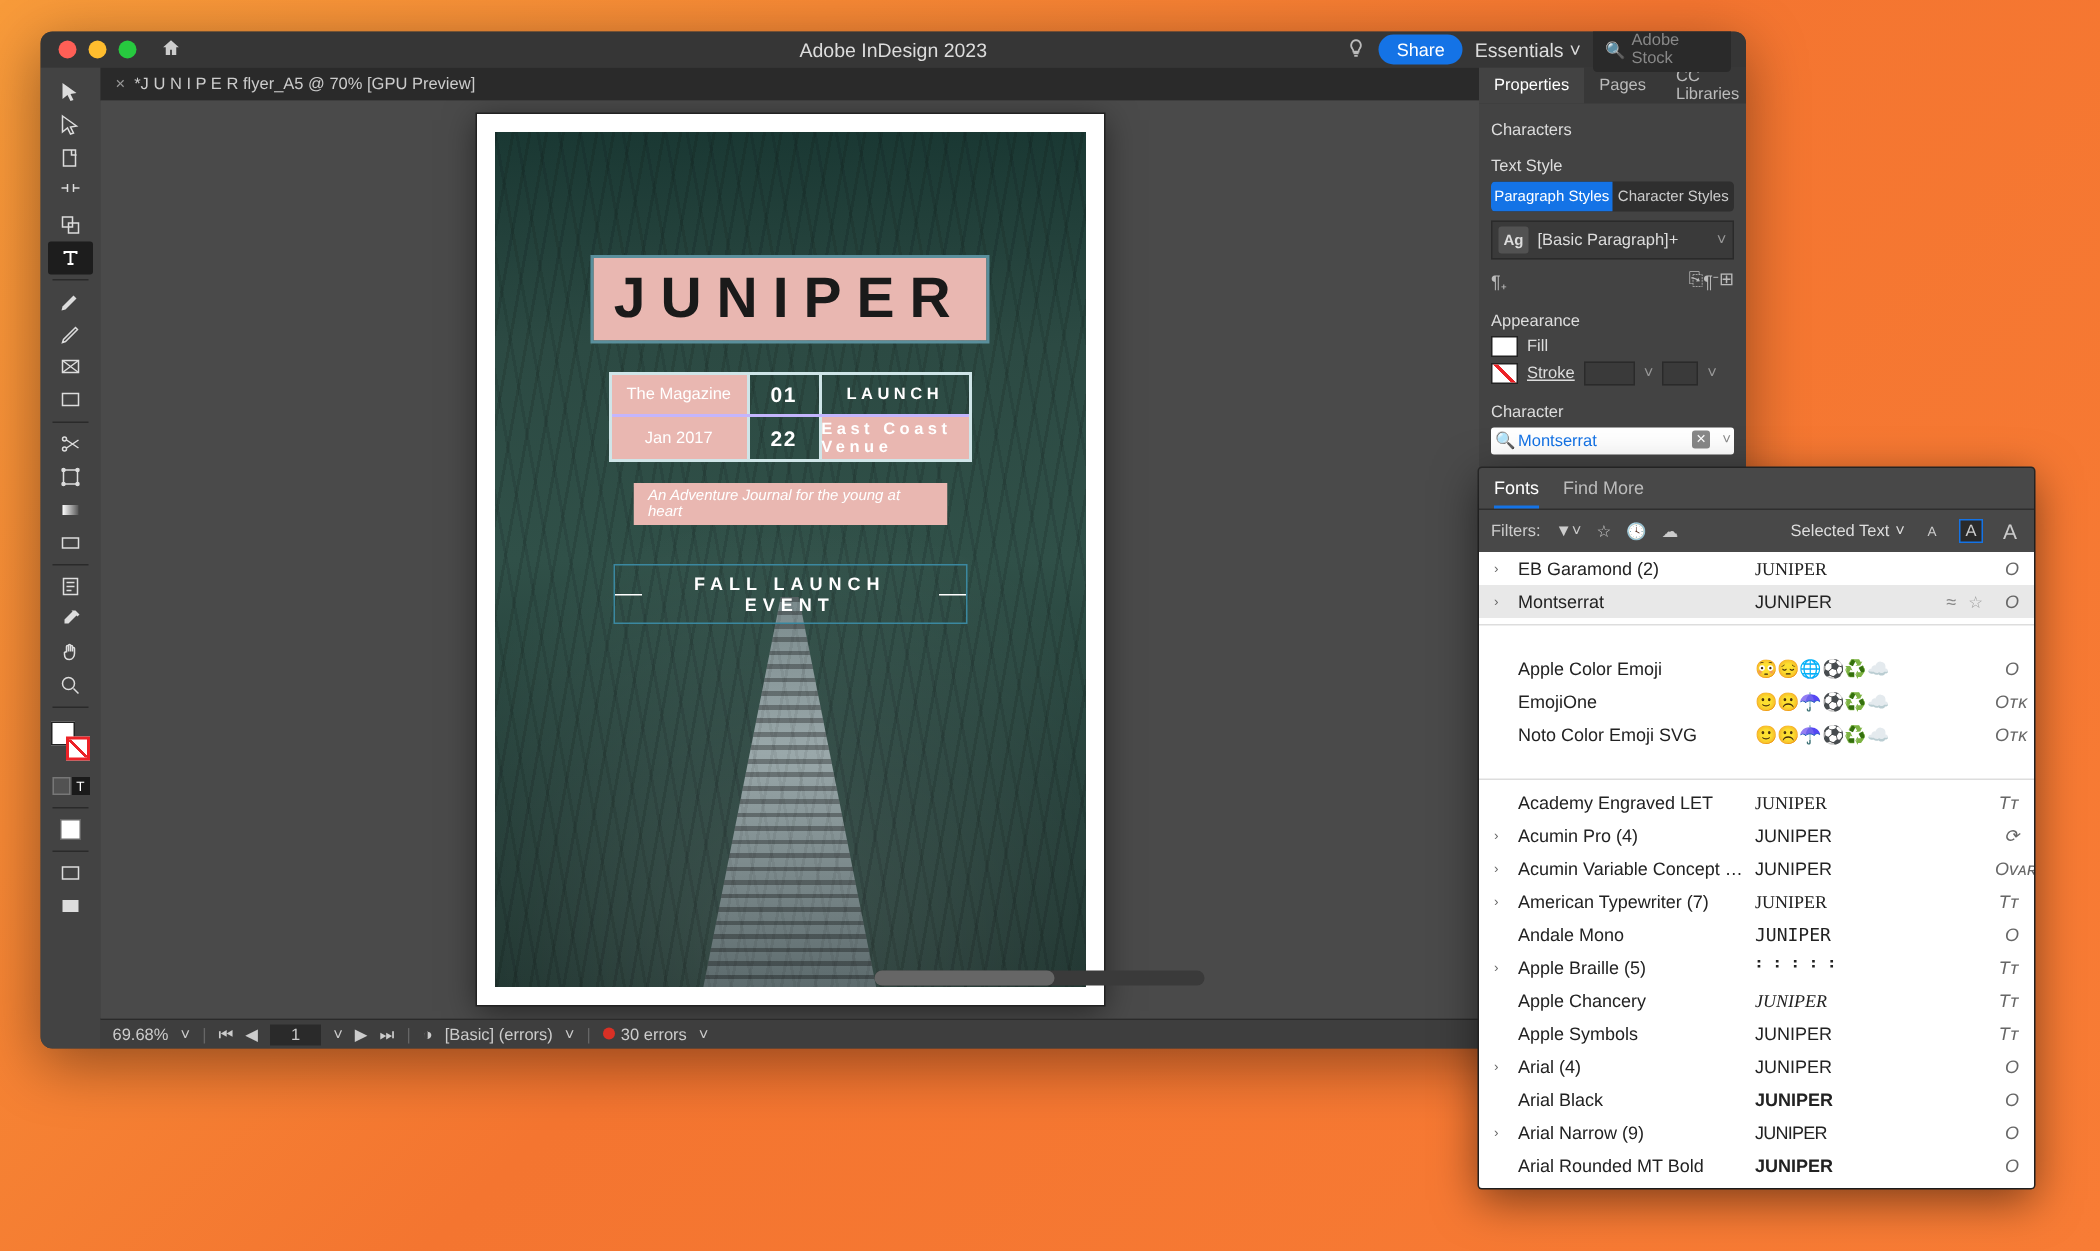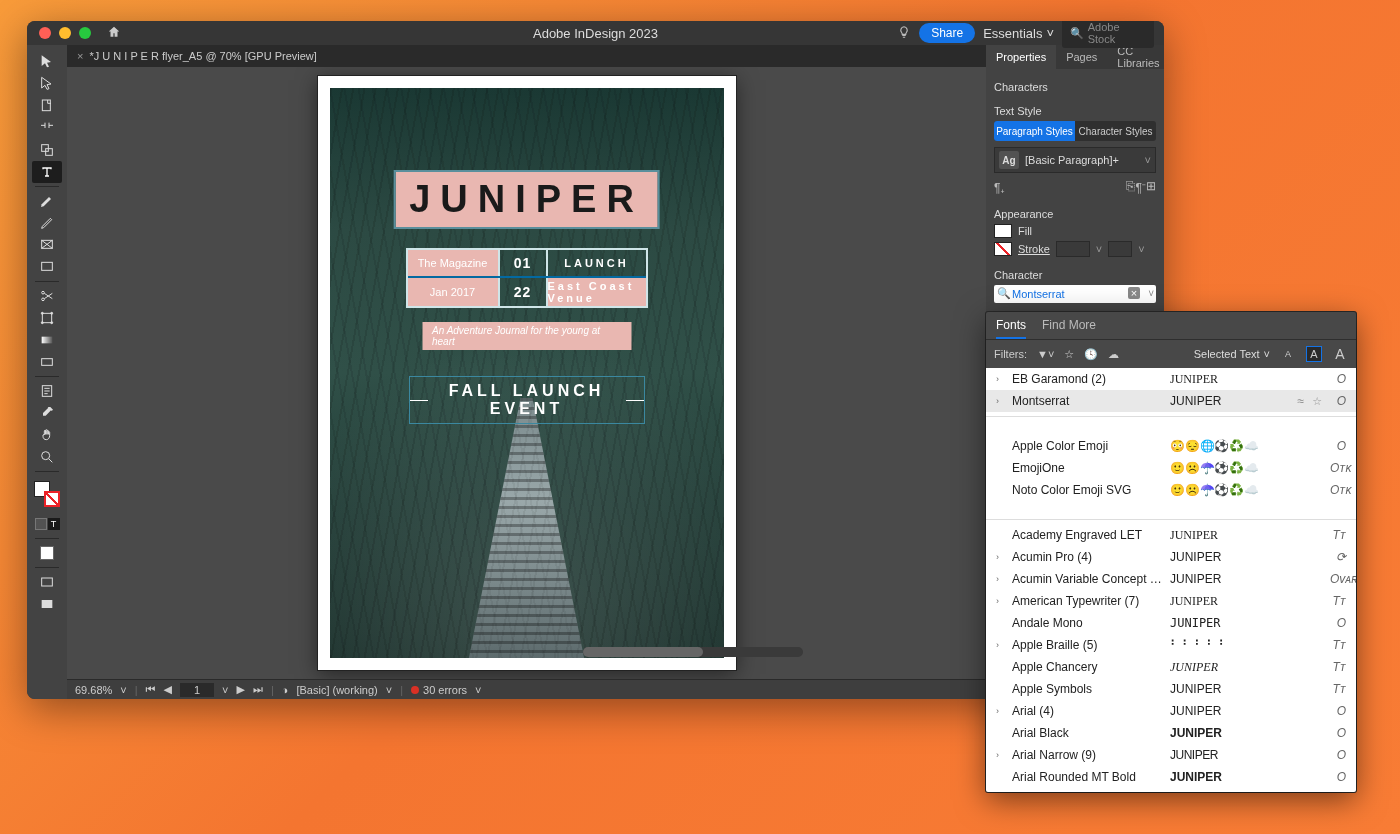--- a/index.html
+++ b/index.html
@@ -90,36 +90,36 @@
   .g-title {
     position:absolute; top:96px; left:50%; transform:translateX(-50%);
     background: #e9b7b1; padding: 6px 14px;
     font-size: 38px; font-weight: 800; letter-spacing: 10px; color: #1a1a1a;
     outline: 2px solid #5a8f9c;
   }
   .g-box {
     position:absolute; top:172px; left:50%; transform:translateX(-50%);
     border: 2px solid #cfe5e8; width: 242px;
   }
-  .g-row { display:flex; height:28px; border-bottom:2px solid #0369a1; }
+  .g-row { display:flex; height:28px; border-bottom:2px solid #c4b5fd; }
   .g-row:last-child{ border-bottom:none; }
   .g-cell { display:flex; align-items:center; justify-content:center; border-right:2px solid #cfe5e8; font-size:11px; color:#fff; }
   .g-cell:last-child{ border-right:none; }
   .c1{ width:92px; } .c2{ width:48px; font-size:14px; font-weight:700; color:#fff; letter-spacing:1px; } .c3{ flex:1; letter-spacing:3px; font-weight:600; }
   .pink{ background:#e9b7b1; color:#fff; }
   .tagline{
     position:absolute; top:246px; left:50%; transform:translateX(-50%);
     background:#e9b7b1; color:#fff; font-style:italic; font-size:10px;
     padding:3px 10px;
   }
   .event-label{
     position:absolute; top:300px; left:50%; transform:translateX(-50%);
     width: 236px; text-align:center;
     border:1px solid #3b88a0; padding:5px 0;
-    font-size:16px; color:#fff; letter-spacing:4px; font-weight:600;
+    font-size:12px; color:#fff; letter-spacing:4px; font-weight:600;
     display:flex; align-items:center; justify-content:center; gap:10px;
   }
   .event-label::before, .event-label::after{
     content:""; flex:0 0 18px; height:1px; background:#fff;
   }
 
   .statusbar {
     height: 20px; background: #3e3e3e; border-top: 1px solid #2a2a2a;
     display:flex; align-items:center; font-size:11px; color:#ccc; gap:8px; padding:0 8px;
   }
@@ -411,21 +411,21 @@
         <span>˅</span>
         <span class="sb-sep">|</span>
         <span>⏮</span>
         <span>◀</span>
         <span style="background:#2a2a2a;padding:1px 14px;">1</span>
         <span>˅</span>
         <span>▶</span>
         <span>⏭</span>
         <span class="sb-sep">|</span>
         <span>◑</span>
-        <span>[Basic] (working)</span>
+        <span>[Basic] (errors)</span>
         <span>˅</span>
         <span class="sb-sep">|</span>
         <span><span class="sb-err-dot"></span><span>30 errors</span></span>
         <span>˅</span>
         <div class="vm-icons">▭ ▭</div>
       </div>
     </div>
 
     <div class="right-panel">
       <div class="panel-tabs">

